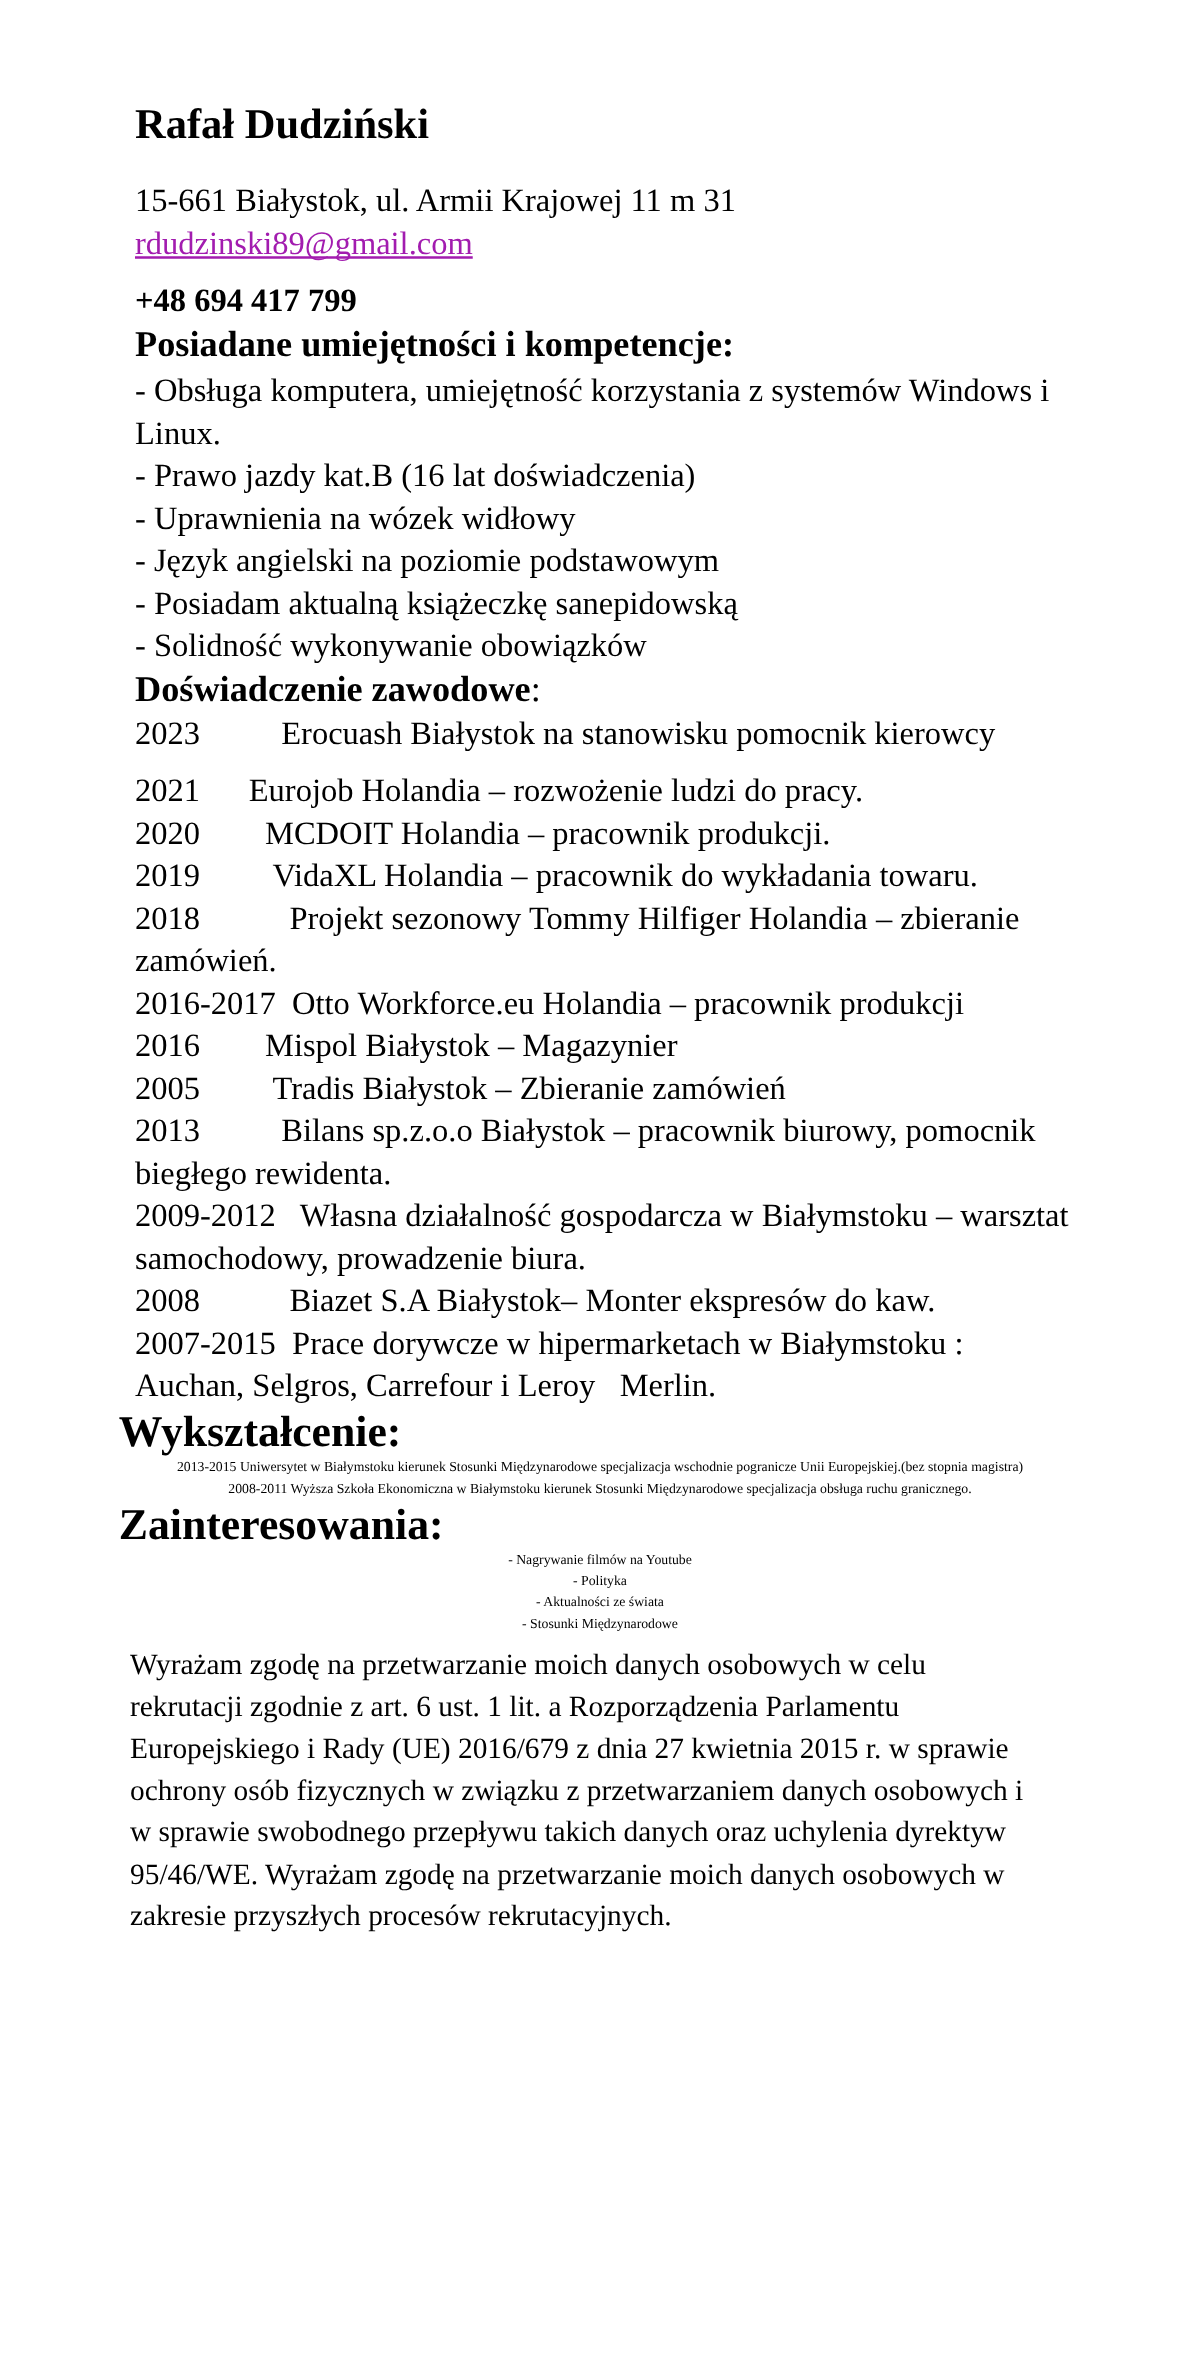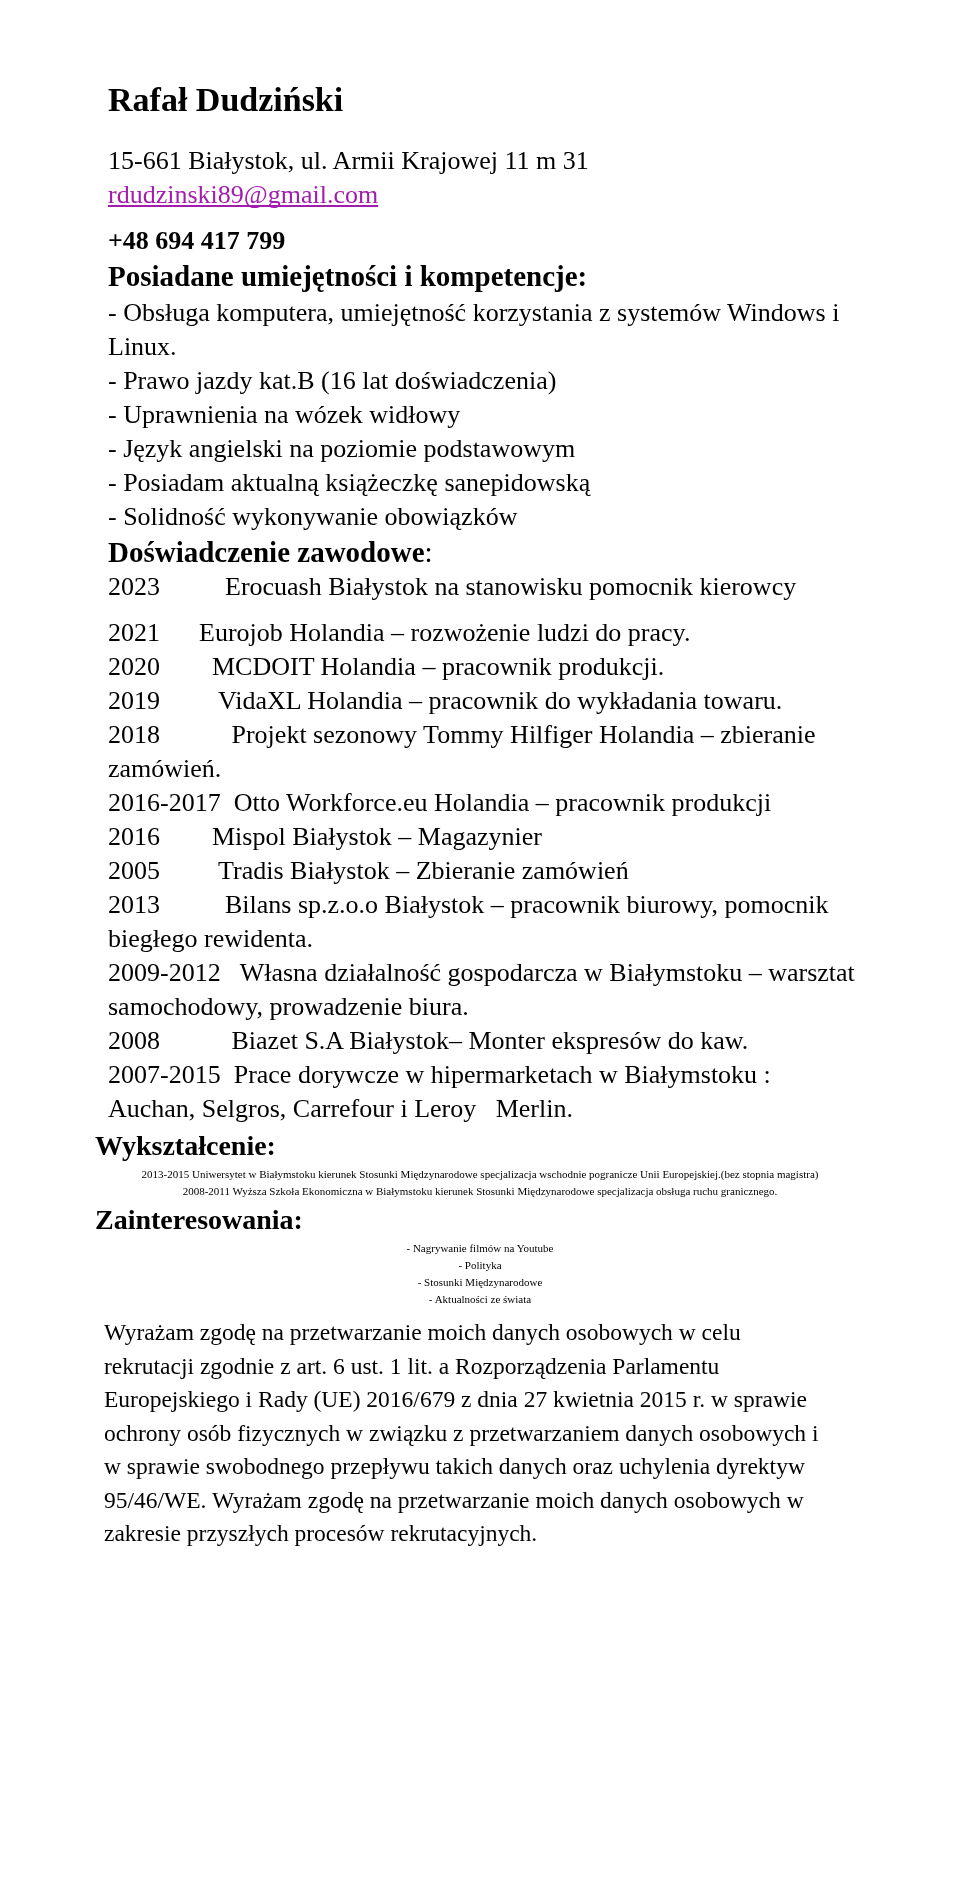--- a/index.html
+++ b/index.html
@@ -20,21 +20,21 @@
   h1.name {
     font-size: 34px; line-height: 40px; font-weight: 700;
     margin: 0 0 24px 0;
   }
   .body-line { font-size: 26px; line-height: 34px; margin: 0; }
   .email-row { font-size: 26px; line-height: 34px; margin: 0; }
   a.email { color: #30599f; text-decoration: underline; text-decoration-skip-ink: none; cursor: pointer; }
   .phone { font-size: 26px; line-height: 34px; font-weight: 700; margin: 12px 0 0 0; }
 
   h2.h-med { font-size: 29px; line-height: 36px; font-weight: 700; margin: 0; }
-  h2.h-big { font-size: 28px; line-height: 40px; font-weight: 700; margin: 0; }
+  h2.h-big { font-size: 35px; line-height: 40px; font-weight: 700; margin: 0; }
   .h-underline { text-decoration-skip-ink: none; }
   .h-colon { font-weight: 400; text-decoration: none; }
 
   .skills-heading { margin-top: 38px; }
   .skills-list { margin-top: 2px; }
 
   .experience-heading { margin-top: 16px; margin-bottom: 2px; }
   .exp-line { font-size: 26px; line-height: 34px; margin: 0; white-space: pre-wrap; }
   .exp-line.gap-after { margin-bottom: 12px; }
 
@@ -96,20 +96,20 @@
         <p class="small-line">2013-2015 Uniwersytet w Białymstoku kierunek Stosunki Międzynarodowe specjalizacja wschodnie pogranicze Unii Europejskiej.(bez stopnia magistra)</p>
         <p class="small-line">2008-2011 Wyższa Szkoła Ekonomiczna w Białymstoku kierunek Stosunki Międzynarodowe specjalizacja obsługa ruchu granicznego.</p>
       </div>
   </section>
 
   <section class="lower">
     <h2 class="h-big h-underline interests-heading">Zainteresowania:</h2>
     <div id="interests-list">
         <p class="small-line">- Nagrywanie filmów na Youtube</p>
         <p class="small-line">- Polityka</p>
+        <p class="small-line">- Aktualności ze świata</p>
         <p class="small-line">- Stosunki Międzynarodowe</p>
-        <p class="small-line">- Aktualności ze świata</p>
       </div>
   </section>
 
   <p class="consent">Wyrażam zgodę na przetwarzanie moich danych osobowych w celu rekrutacji zgodnie z art. 6 ust. 1 lit. a Rozporządzenia Parlamentu Europejskiego i Rady (UE) 2016/679 z dnia 27 kwietnia 2015 r. w sprawie ochrony osób fizycznych w związku z przetwarzaniem danych osobowych i w sprawie swobodnego przepływu takich danych oraz uchylenia dyrektyw 95/46/WE. Wyrażam zgodę na przetwarzanie moich danych osobowych w zakresie przyszłych procesów rekrutacyjnych.</p>
 
 </div>
 
 </body></html>

